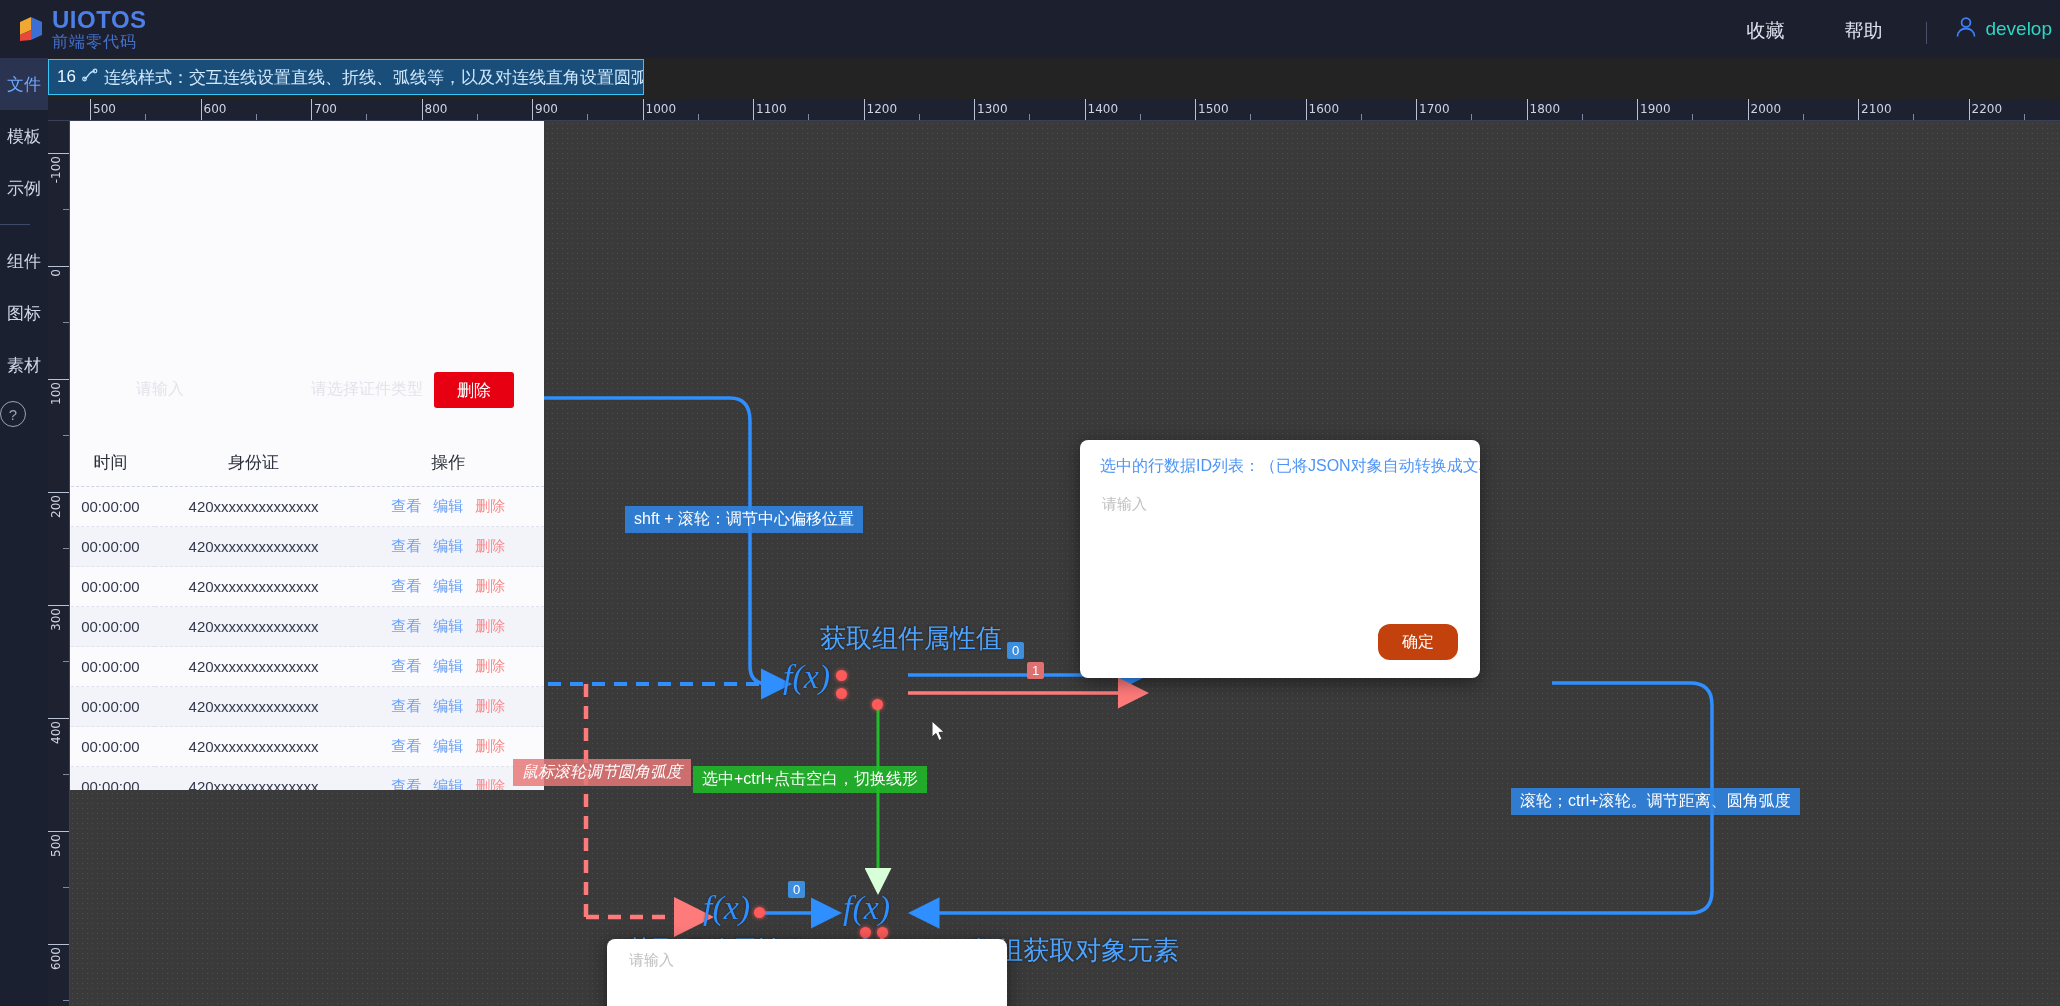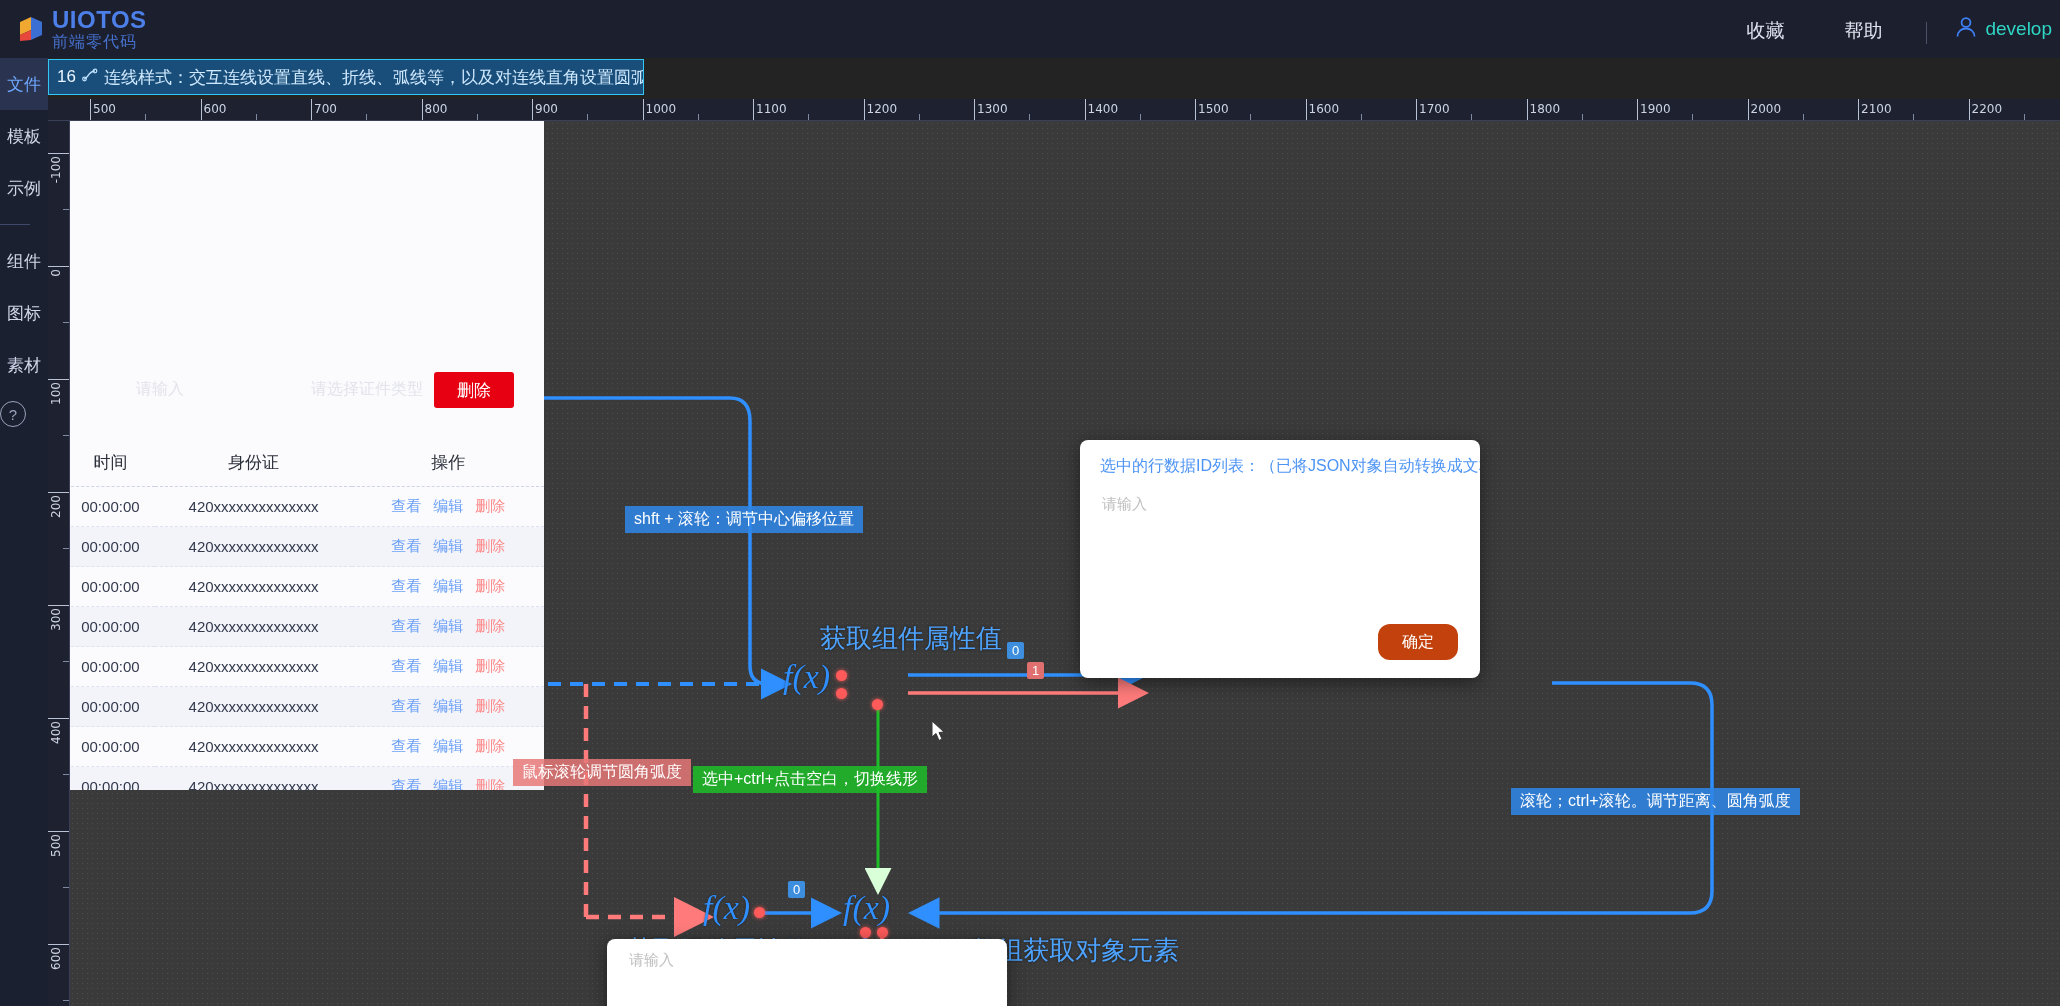--- a/index.html
+++ b/index.html
@@ -469,21 +469,21 @@
     <div class="badge blue" style="left:718px; top:760px;">0</div>
 
     <div class="fx" style="left:773px; top:768px;">f(x)</div>
     <div class="node-label" style="left:832px; top:812px;">JSON数组获取对象元素</div>
     <div class="port" style="left:790px; top:806px;"></div>
     <div class="port" style="left:807px; top:806px;"></div>
     <div class="badge blue" style="left:784px; top:835px;">0</div>
     <div class="badge red" style="left:801px; top:853px;">1</div>
 
     <div class="chip blue" style="left:555px; top:385px;">shft + 滚轮：调节中心偏移位置</div>
-    <div class="chip pink" style="left:443px; top:638px;">鼠标滚轮调节圆角弧度</div>
+    <div class="chip pink" style="left:443px; top:638px;font-style:italic;">鼠标滚轮调节圆角弧度</div>
     <div class="chip green" style="left:623px; top:645px;">选中+ctrl+点击空白，切换线形</div>
     <div class="chip blue" style="left:1441px; top:667px;">滚轮；ctrl+滚轮。调节距离、圆角弧度</div>
 
     <div class="dlg" style="left:1010px; top:319px; width:400px; height:238px;">
       <div class="dlg-head">
         <span class="dlg-title">选中的行数据ID列表：（已将JSON对象自动转换成文本）</span>
 
       </div>
       <div class="dlg-input">请输入</div>
       <div class="dlg-ok">确定</div>

